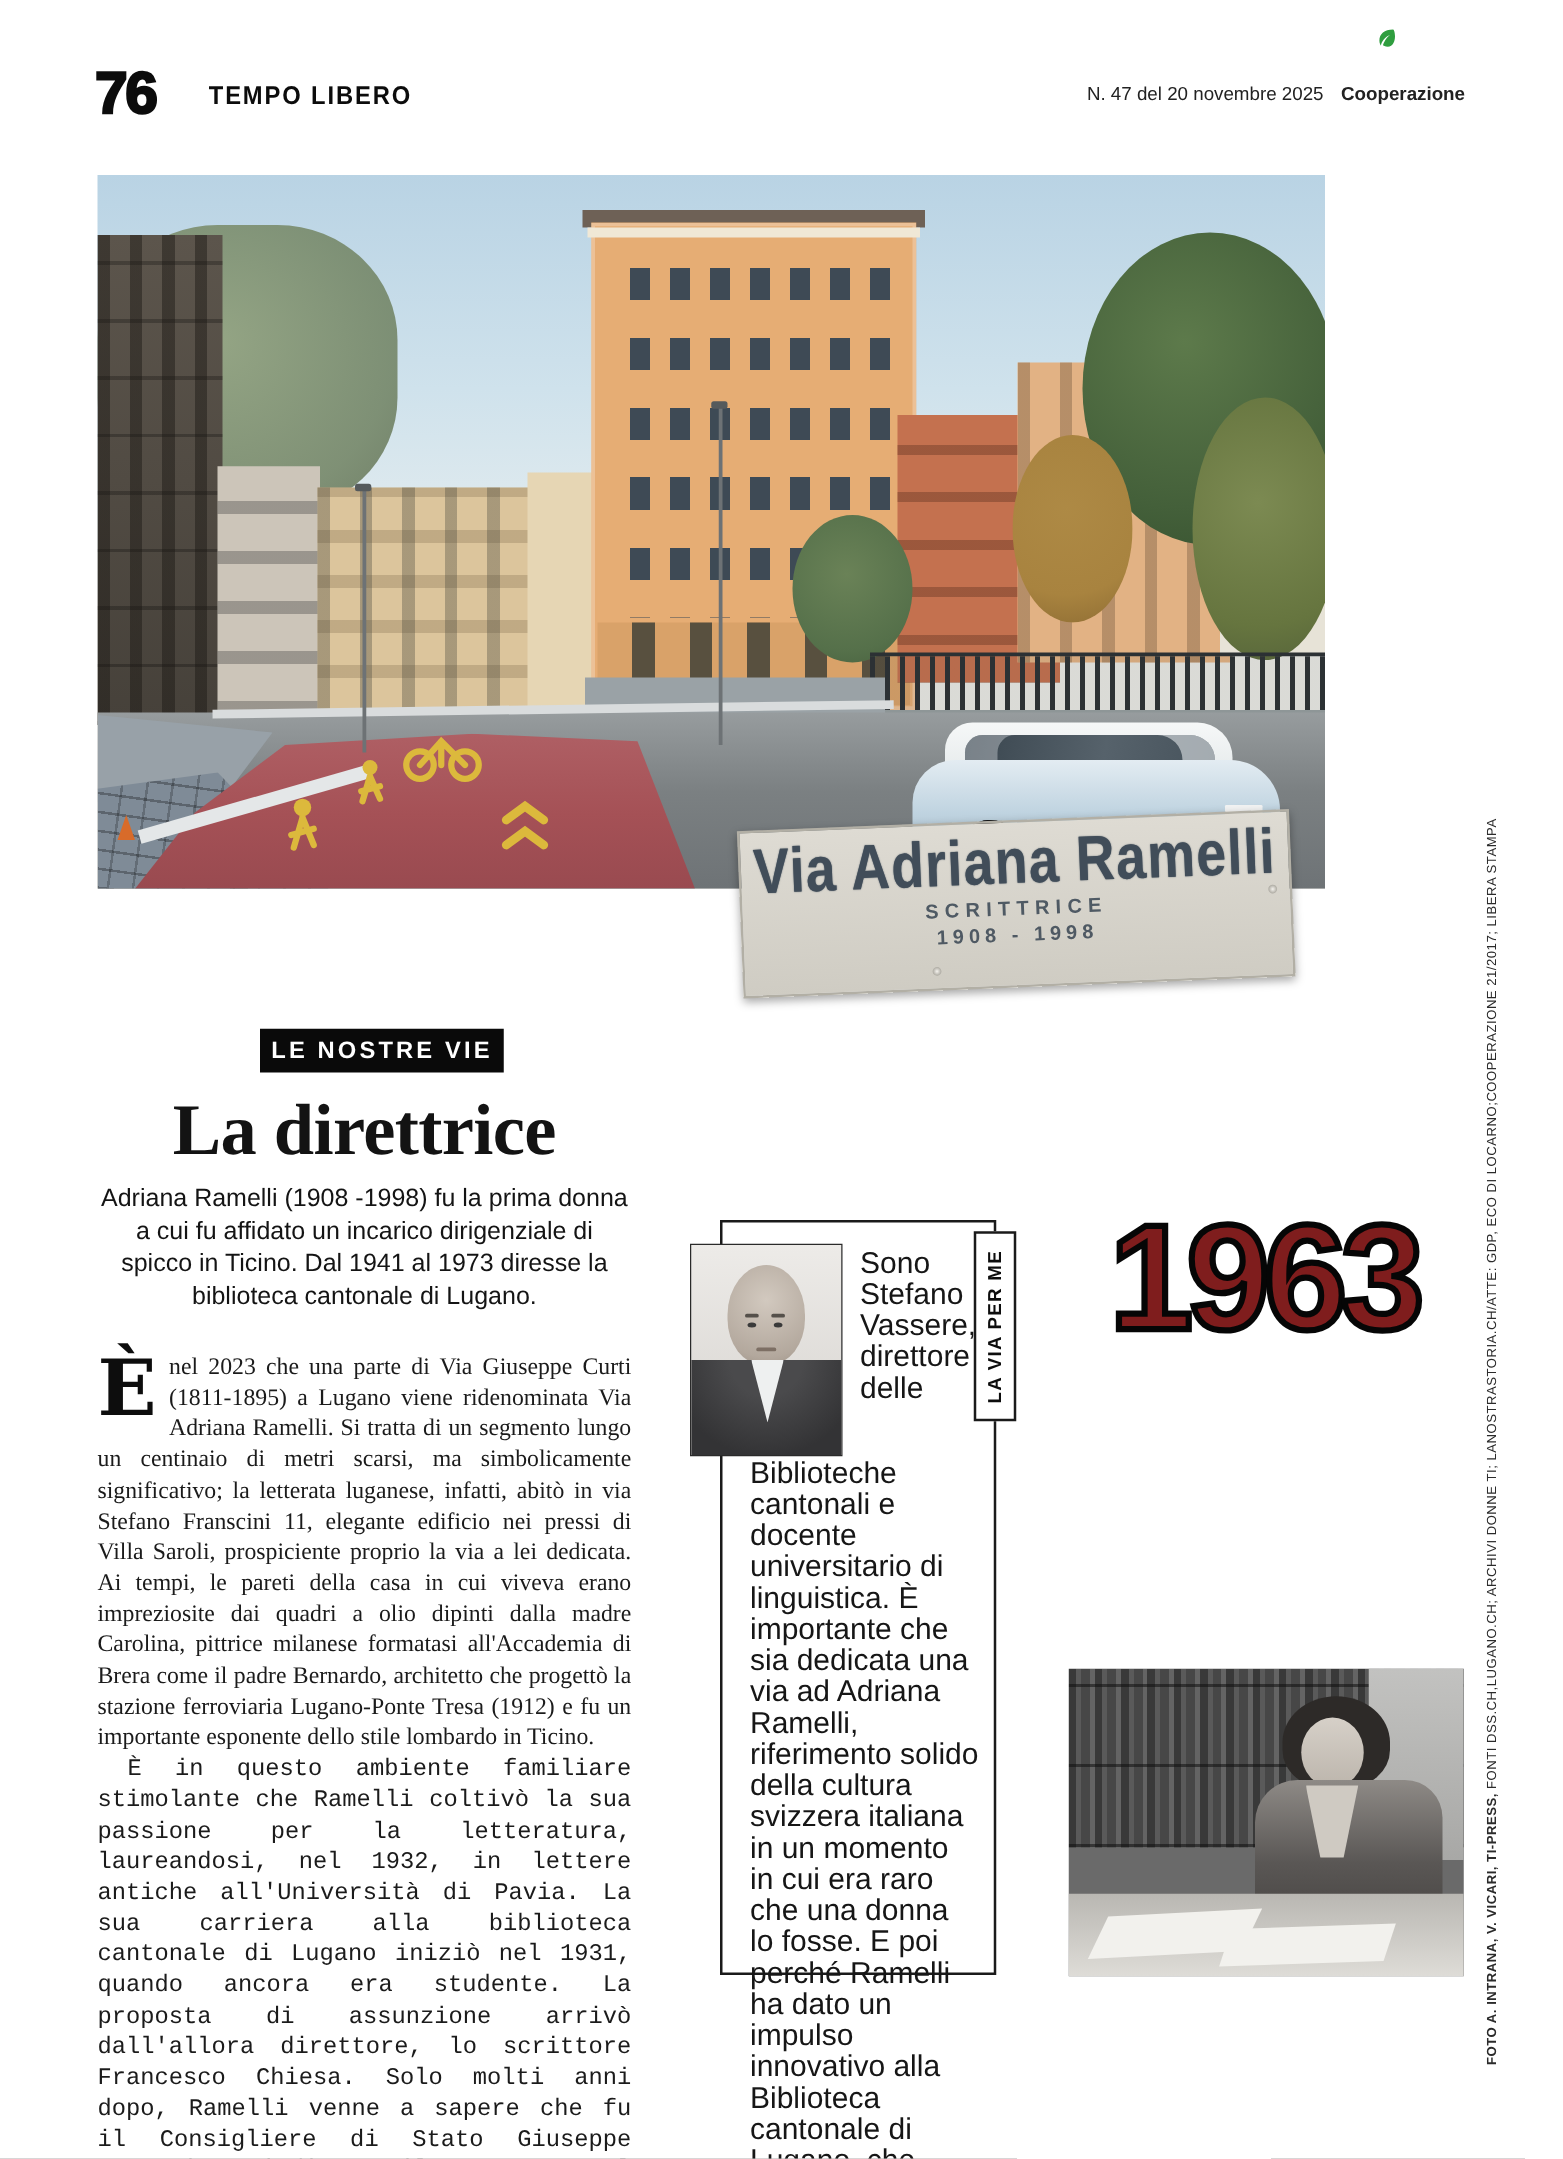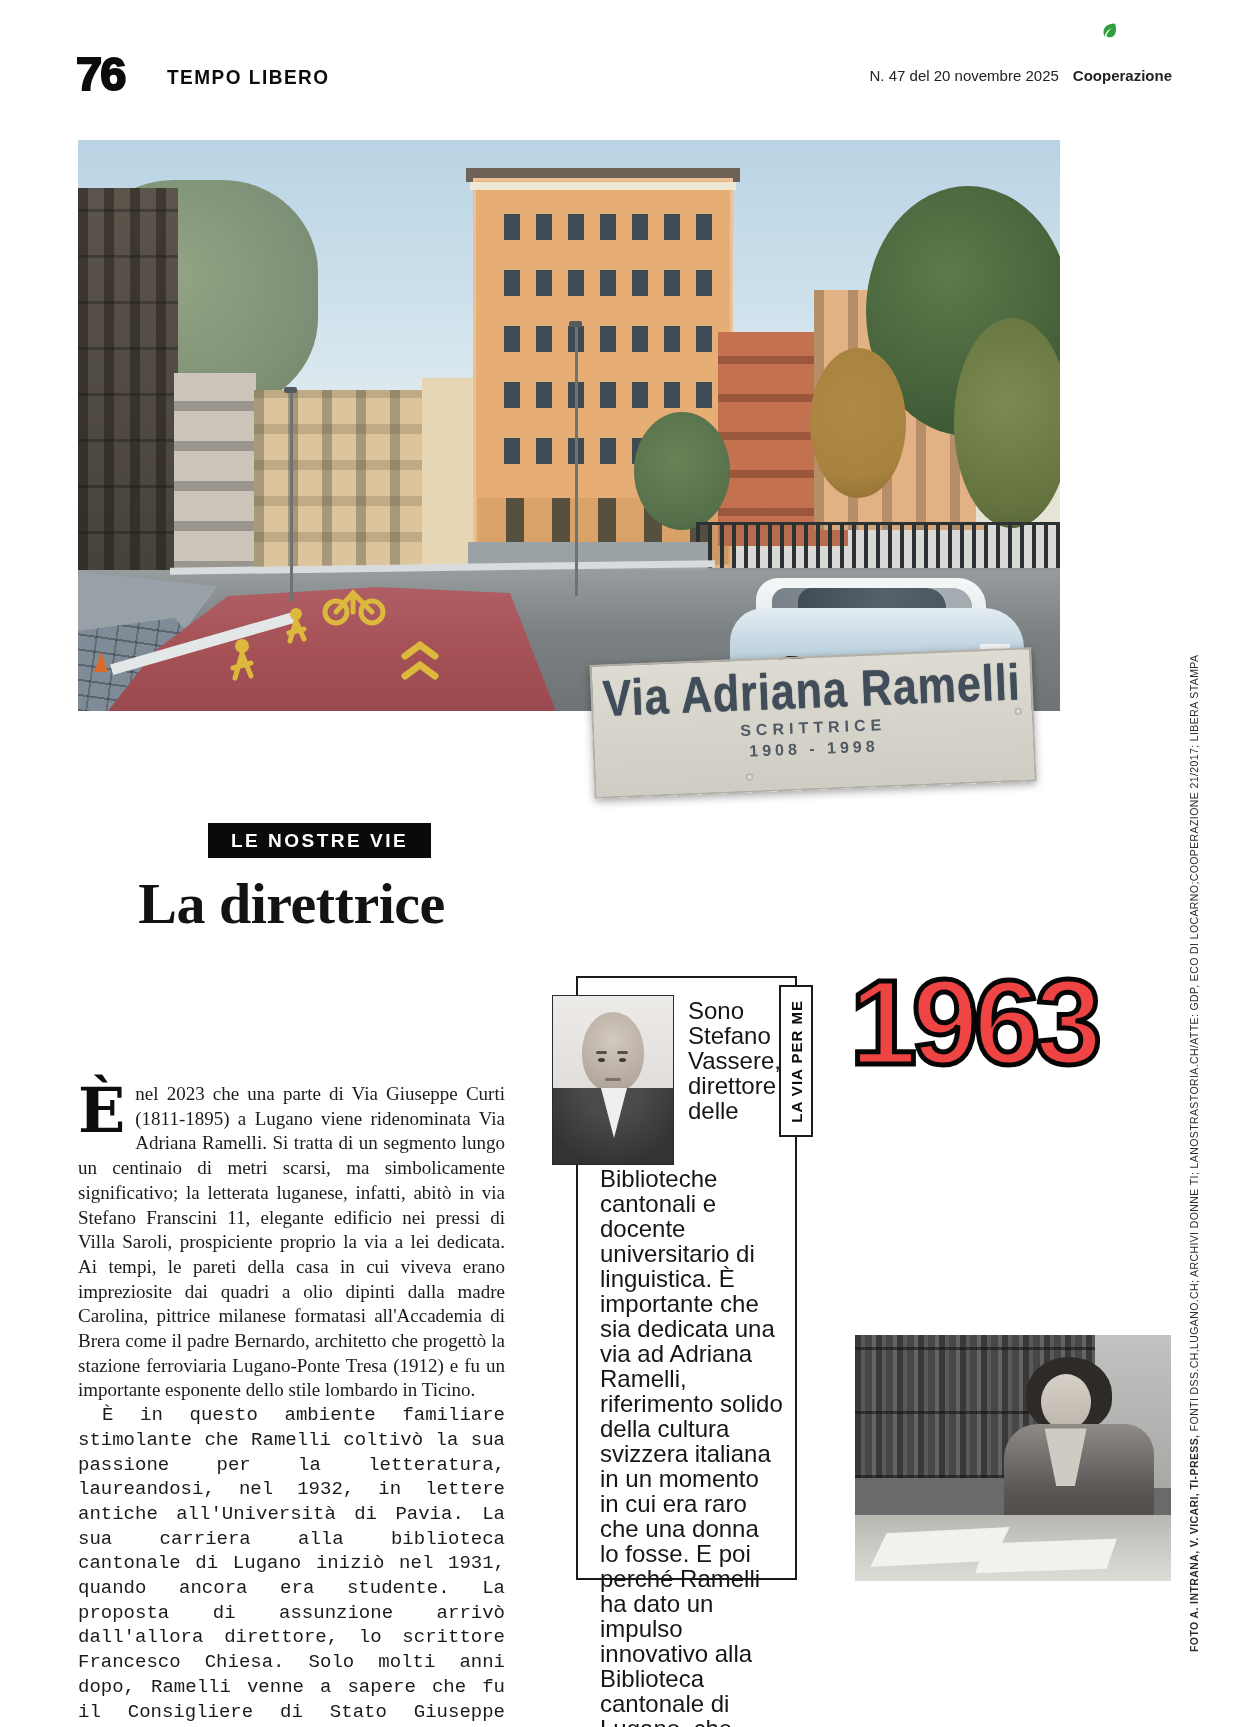--- a/index.html
+++ b/index.html
@@ -112,21 +112,21 @@
     text-align:center;color:#414d59;z-index:30;}
   .sign-line1{margin-top:10px;font-size:43px;font-weight:bold;letter-spacing:1px;
     transform:scaleY(1.18);line-height:1.05;text-shadow:0 0 1px #414d59;}
   .sign-line2{margin-top:6px;font-size:16px;font-weight:bold;letter-spacing:5px;opacity:.9;}
   .sign-line3{margin-top:3px;font-size:16px;font-weight:bold;letter-spacing:4px;opacity:.9;}
   .screw{width:7px;height:7px;border-radius:50%;background:radial-gradient(#f5f3ee,#8d8a80);}
   .screw-r{right:10px;top:58px;}
   .screw-b{left:150px;bottom:10px;}
 
   
-  .kicker{left:208px;top:823px;background:#0a0a0a;color:#fff;padding:7px 23px 6px;
+  .kicker{left:208px;top:823px;background:#0a0a0a;color:#fff;padding:7px 9px 6px;
     font-size:19px;font-weight:bold;letter-spacing:2.5px;}
   .headline{left:78px;top:870px;width:427px;text-align:center;
     font-family:"Liberation Serif","DejaVu Serif",serif;font-weight:bold;
     font-size:58px;letter-spacing:-.5px;color:#131313;}
   .lead{left:78px;top:946px;width:427px;text-align:center;font-size:20px;line-height:26px;
     color:#141414;}
   .body-copy{left:78px;top:1082px;width:427px;
     font-family:"Liberation Serif","DejaVu Serif",serif;font-size:19px;line-height:24.7px;
     text-align:justify;color:#1b1b1b;}
   .body-copy p{margin:0;}
@@ -152,22 +152,22 @@
   .jacket{position:absolute;left:0;top:92px;width:120px;height:76px;
     background:radial-gradient(circle at 50% 0,#4a4a4c 30%,#333335 80%);}
   .shirt{position:absolute;left:48px;top:92px;width:26px;height:50px;
     background:#eef0f0;clip-path:polygon(0 0,100% 0,50% 100%);}
   .vlabel{left:779px;top:985px;width:34px;height:152px;border:2px solid #1a1a1a;background:#fff;
     box-sizing:border-box;z-index:6;display:flex;align-items:center;justify-content:center;}
   .vlabel span{writing-mode:vertical-rl;transform:rotate(180deg);
     font-size:15px;font-weight:bold;letter-spacing:1px;white-space:nowrap;color:#0d0d0d;}
 
   
-  .year{left:850px;top:962px;width:322px;font-size:120px;line-height:1;
-    font-weight:bold;letter-spacing:-5px;color:#ef4444;-webkit-text-stroke:5px #060606;}
+  .year{left:850px;top:962px;width:322px;text-align:center;font-size:120px;line-height:1;
+    font-weight:bold;letter-spacing:-5px;color:#7f1d1d;-webkit-text-stroke:5px #060606;}
   .quote{left:855px;top:1078px;width:316px;text-align:center;font-size:20px;line-height:26px;
     color:#141414;}
   .photo2{left:855px;top:1335px;width:316px;height:246px;background:#6a6a6a;overflow:hidden;}
   .books{position:absolute;left:0;top:0;width:100%;height:58%;
     background-image:
       repeating-linear-gradient(0deg,rgba(15,15,15,.55) 0 3px,rgba(0,0,0,0) 3px 64px),
       repeating-linear-gradient(90deg,#393939 0 6px,#5a5a5a 6px 10px,#474747 10px 17px,#646464 17px 21px);}
   .window-light{position:absolute;right:0;top:0;width:24%;height:62%;
     background:linear-gradient(#c2c2c0,#a8a8a6);}
   .w-hair{position:absolute;left:54%;top:9%;width:86px;height:74px;border-radius:50% 50% 42% 42%;
@@ -268,20 +268,21 @@
   <div class="abs street-sign">
     <div class="sign-line1">Via Adriana Ramelli</div>
     <div class="sign-line2">SCRITTRICE</div>
     <div class="sign-line3">1908 - 1998</div>
     <div class="abs screw screw-r"></div>
     <div class="abs screw screw-b"></div>
   </div>
 
   <div class="abs kicker">LE NOSTRE VIE</div>
   <h1 class="abs headline" style="margin:0;">La direttrice</h1>
+  <div class="abs lead">Adriana Ramelli (1908 -1998) fu la prima donna a cui fu affidato un incarico dirigenziale di spicco in Ticino. Dal 1941 al 1973 diresse la biblioteca cantonale di Lugano.</div>
   <div class="abs body-copy">
     <p class="p1"><span class="dropcap">È</span><span>nel 2023 che una parte di Via Giuseppe Curti (1811-1895) a Lugano viene ridenominata Via Adriana Ramelli. Si tratta di un segmento lungo un centinaio di metri scarsi, ma simbolicamente significativo; la letterata luganese, infatti, abitò in via Stefano Franscini 11, elegante edificio nei pressi di Villa Saroli, prospiciente proprio la via a lei dedicata. Ai tempi, le pareti della casa in cui viveva erano impreziosite dai quadri a olio dipinti dalla madre Carolina, pittrice milanese formatasi all'Accademia di Brera come il padre Bernardo, architetto che progettò la stazione ferroviaria Lugano-Ponte Tresa (1912) e fu un importante esponente dello stile lombardo in Ticino.</span></p>
     <p class="p2">È in questo ambiente familiare stimolante che Ramelli coltivò la sua passione per la letteratura, laureandosi, nel 1932, in lettere antiche all'Università di Pavia. La sua carriera alla biblioteca cantonale di Lugano iniziò nel 1931, quando ancora era studente. La proposta di assunzione arrivò dall'allora direttore, lo scrittore Francesco Chiesa. Solo molti anni dopo, Ramelli venne a sapere che fu il Consigliere di Stato Giuseppe Cattori a indicare il suo nome al poeta di Sagno.</p>
   </div>
 
   <div class="abs sidebar-box"></div>
   <div class="abs portrait">
     <div class="head"></div>
     <div class="brow brow-l"></div>
     <div class="brow brow-r"></div>

